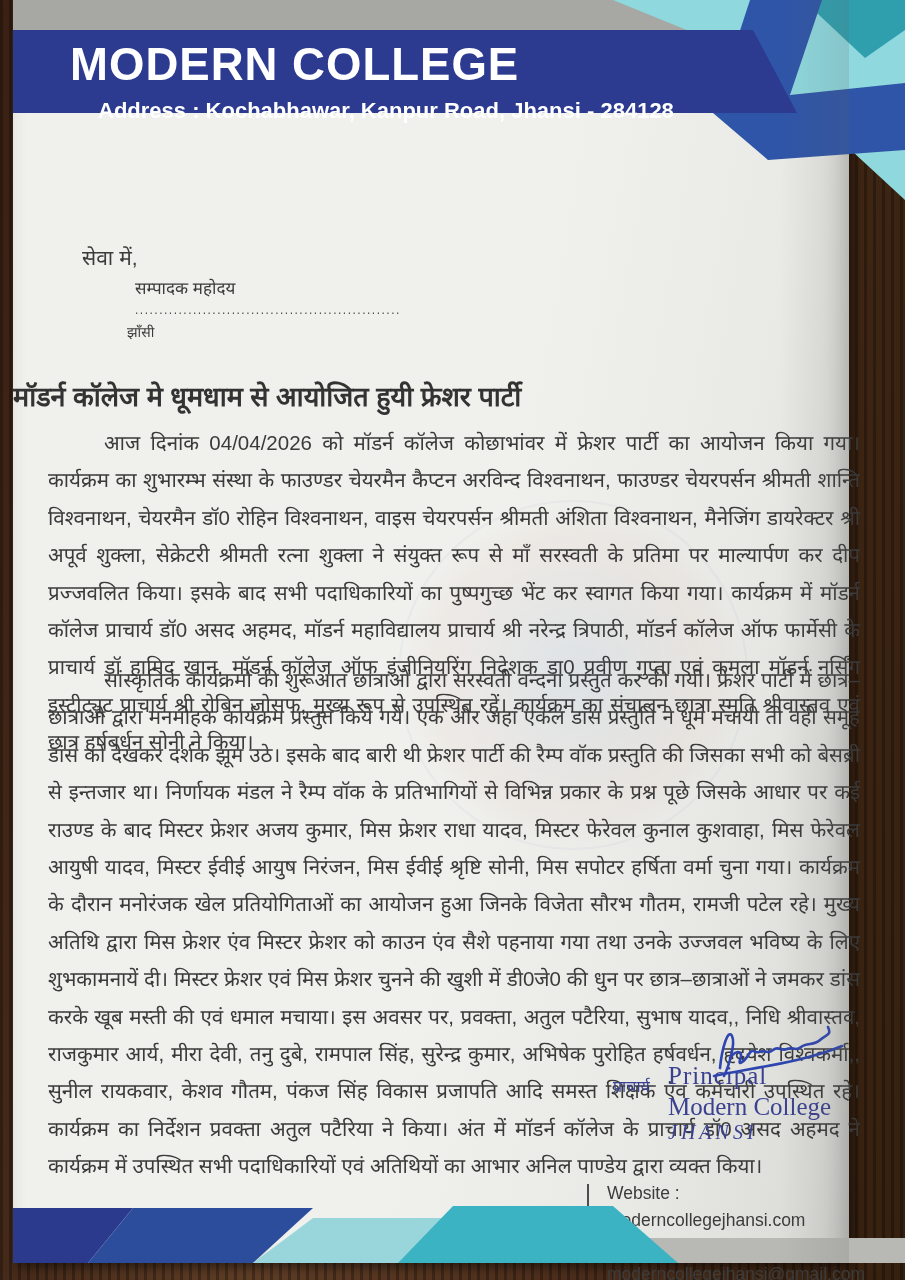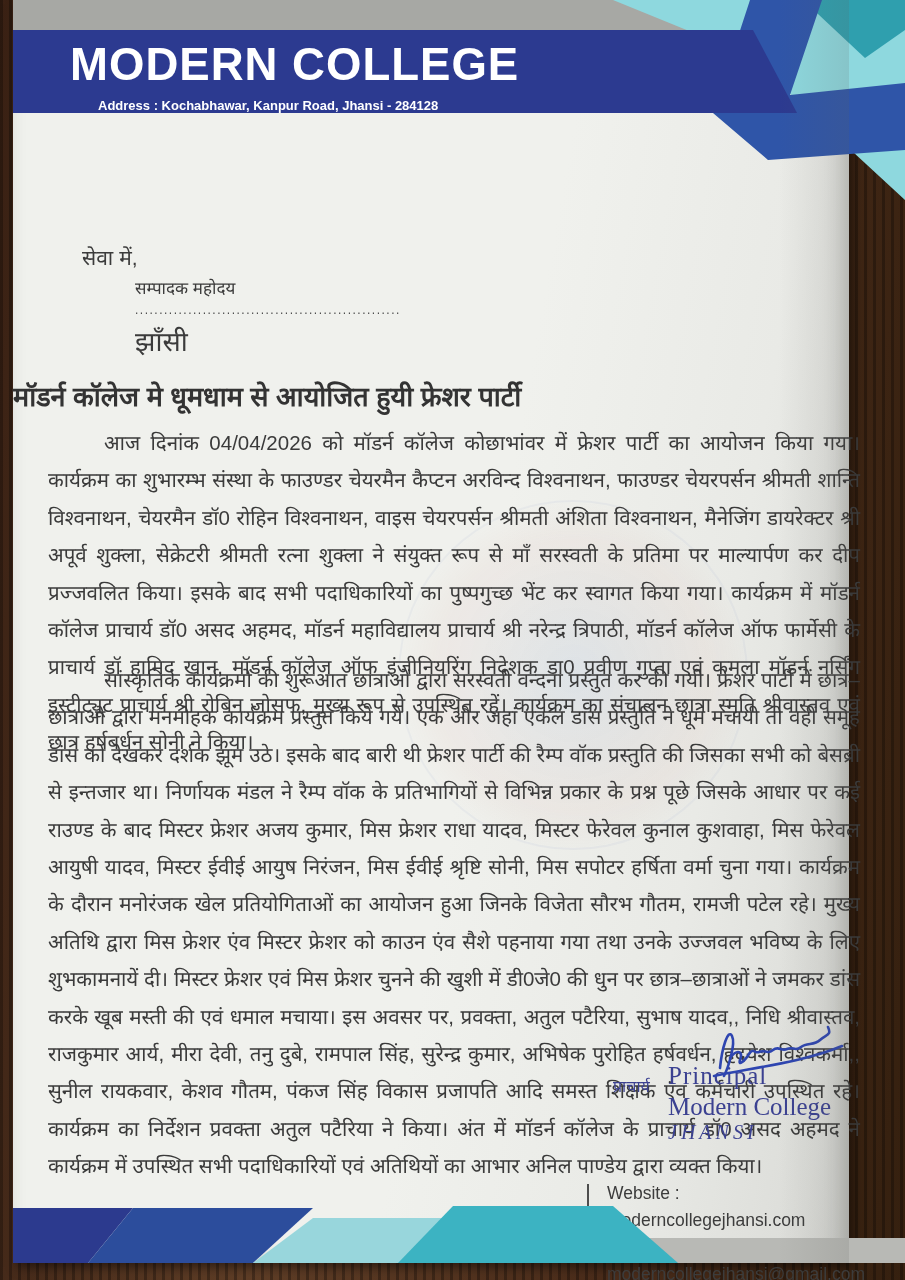--- a/index.html
+++ b/index.html
@@ -17,27 +17,27 @@
   }
   .edge-shade { position:absolute; right:0; top:0; bottom:0; width:70px;
     background:linear-gradient(to right, rgba(0,0,0,0), rgba(95,95,90,.16)); pointer-events:none; }
   .decor { position:absolute; left:0; }
   .decor.top { top:0; }
   .decor.bottom { bottom:0; }
 
   .college-name { position:absolute; left:57px; top:36px; color:#ffffff;
     font-size:47px; font-weight:bold; letter-spacing:1px; transform:scaleX(.97); transform-origin:left; }
   .college-address { position:absolute; left:85px; top:98px; color:#ffffff;
-    font-size:13px; font-weight:bold; }
+    font-size:22px; font-weight:bold; }
 
   .deva { font-family:Liberation Sans, sans-serif; color:#3b3b3b; }
   .salutation-1 { position:absolute; left:69px; top:243px; font-size:21px; }
   .salutation-2 { position:absolute; left:122px; top:276px; font-size:17px; }
   .salutation-dots { position:absolute; left:122px; top:303px; font-size:12px; letter-spacing:1.5px; color:#4a4a4a; }
-  .salutation-3 { position:absolute; left:122px; top:322px; font-size:27px; }
+  .salutation-3 { position:absolute; left:114px; top:322px; font-size:14px; }
 
   .letter-title { position:absolute; left:0; top:377px; width:100%; text-align:left;
     font-size:27px; font-weight:bold; color:#333; }
 
   .para { position:absolute; left:35px; width:812px; font-size:20.5px; line-height:37.4px;
     text-align:justify; text-indent:56px; color:#3a3a3a; }
   .para1 { top:424px; }
   .para2 { top:661px; }
 
   .watermark { position:absolute; left:385px; top:500px; width:350px; height:350px; border-radius:50%;

